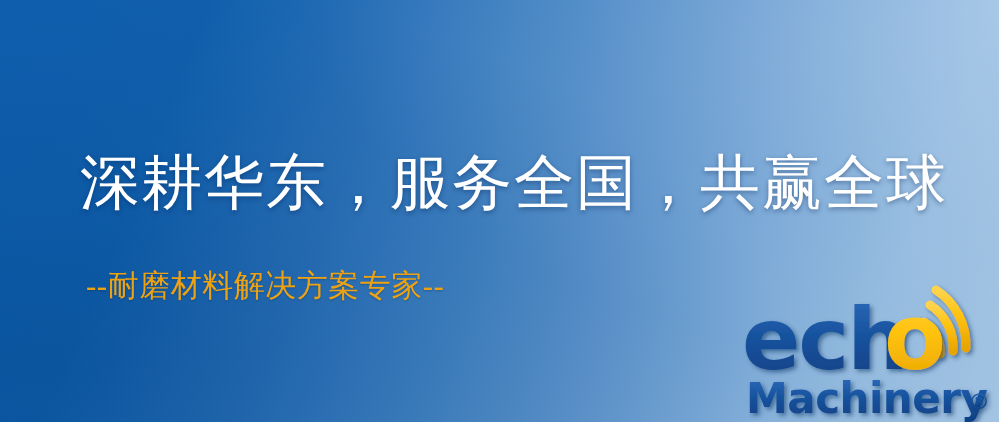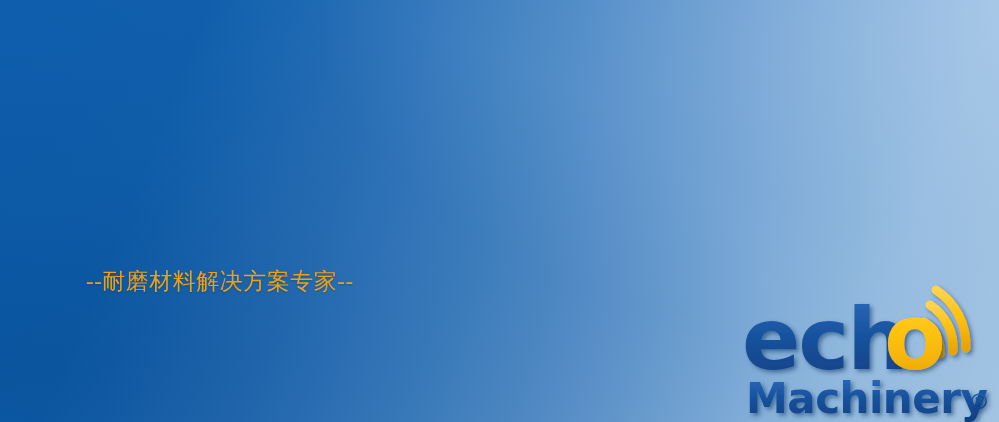--- a/index.html
+++ b/index.html
@@ -51,21 +51,21 @@
     text-shadow: 0 2px 5px rgba(0, 32, 78, 0.42);
   }
 
   
   #subtitle {
     position: absolute;
     left: 86px;
     top: 269px;
     margin: 0;
     color: #eda213;
-    font-size: 23px;
+    font-size: 31px;
     line-height: 1.1;
     font-weight: 400;
     letter-spacing: 0.5px;
     white-space: nowrap;
     text-shadow: 0 1px 2px rgba(0, 36, 84, 0.30);
   }
 
   
   #logo {
     position: absolute;
@@ -86,20 +86,21 @@
     font-weight: bold;
   }
 </style>
 </head>
 <body>
 
 <div id="banner">
 
   <div id="bg-wash"></div>
 
+  <h1 id="headline">深耕华东，服务全国，共赢全球</h1>
 
   <p id="subtitle">--耐磨材料解决方案专家--</p>
 
   <div id="logo">
     <svg viewBox="0 0 255 130" xmlns="http://www.w3.org/2000/svg" aria-hidden="true">
       <defs>
         <linearGradient id="blueGrad" x1="0" y1="0" x2="0" y2="1">
           <stop offset="0%" stop-color="#2f6dbd"></stop>
           <stop offset="45%" stop-color="#18539f"></stop>
           <stop offset="100%" stop-color="#0f3f82"></stop>

